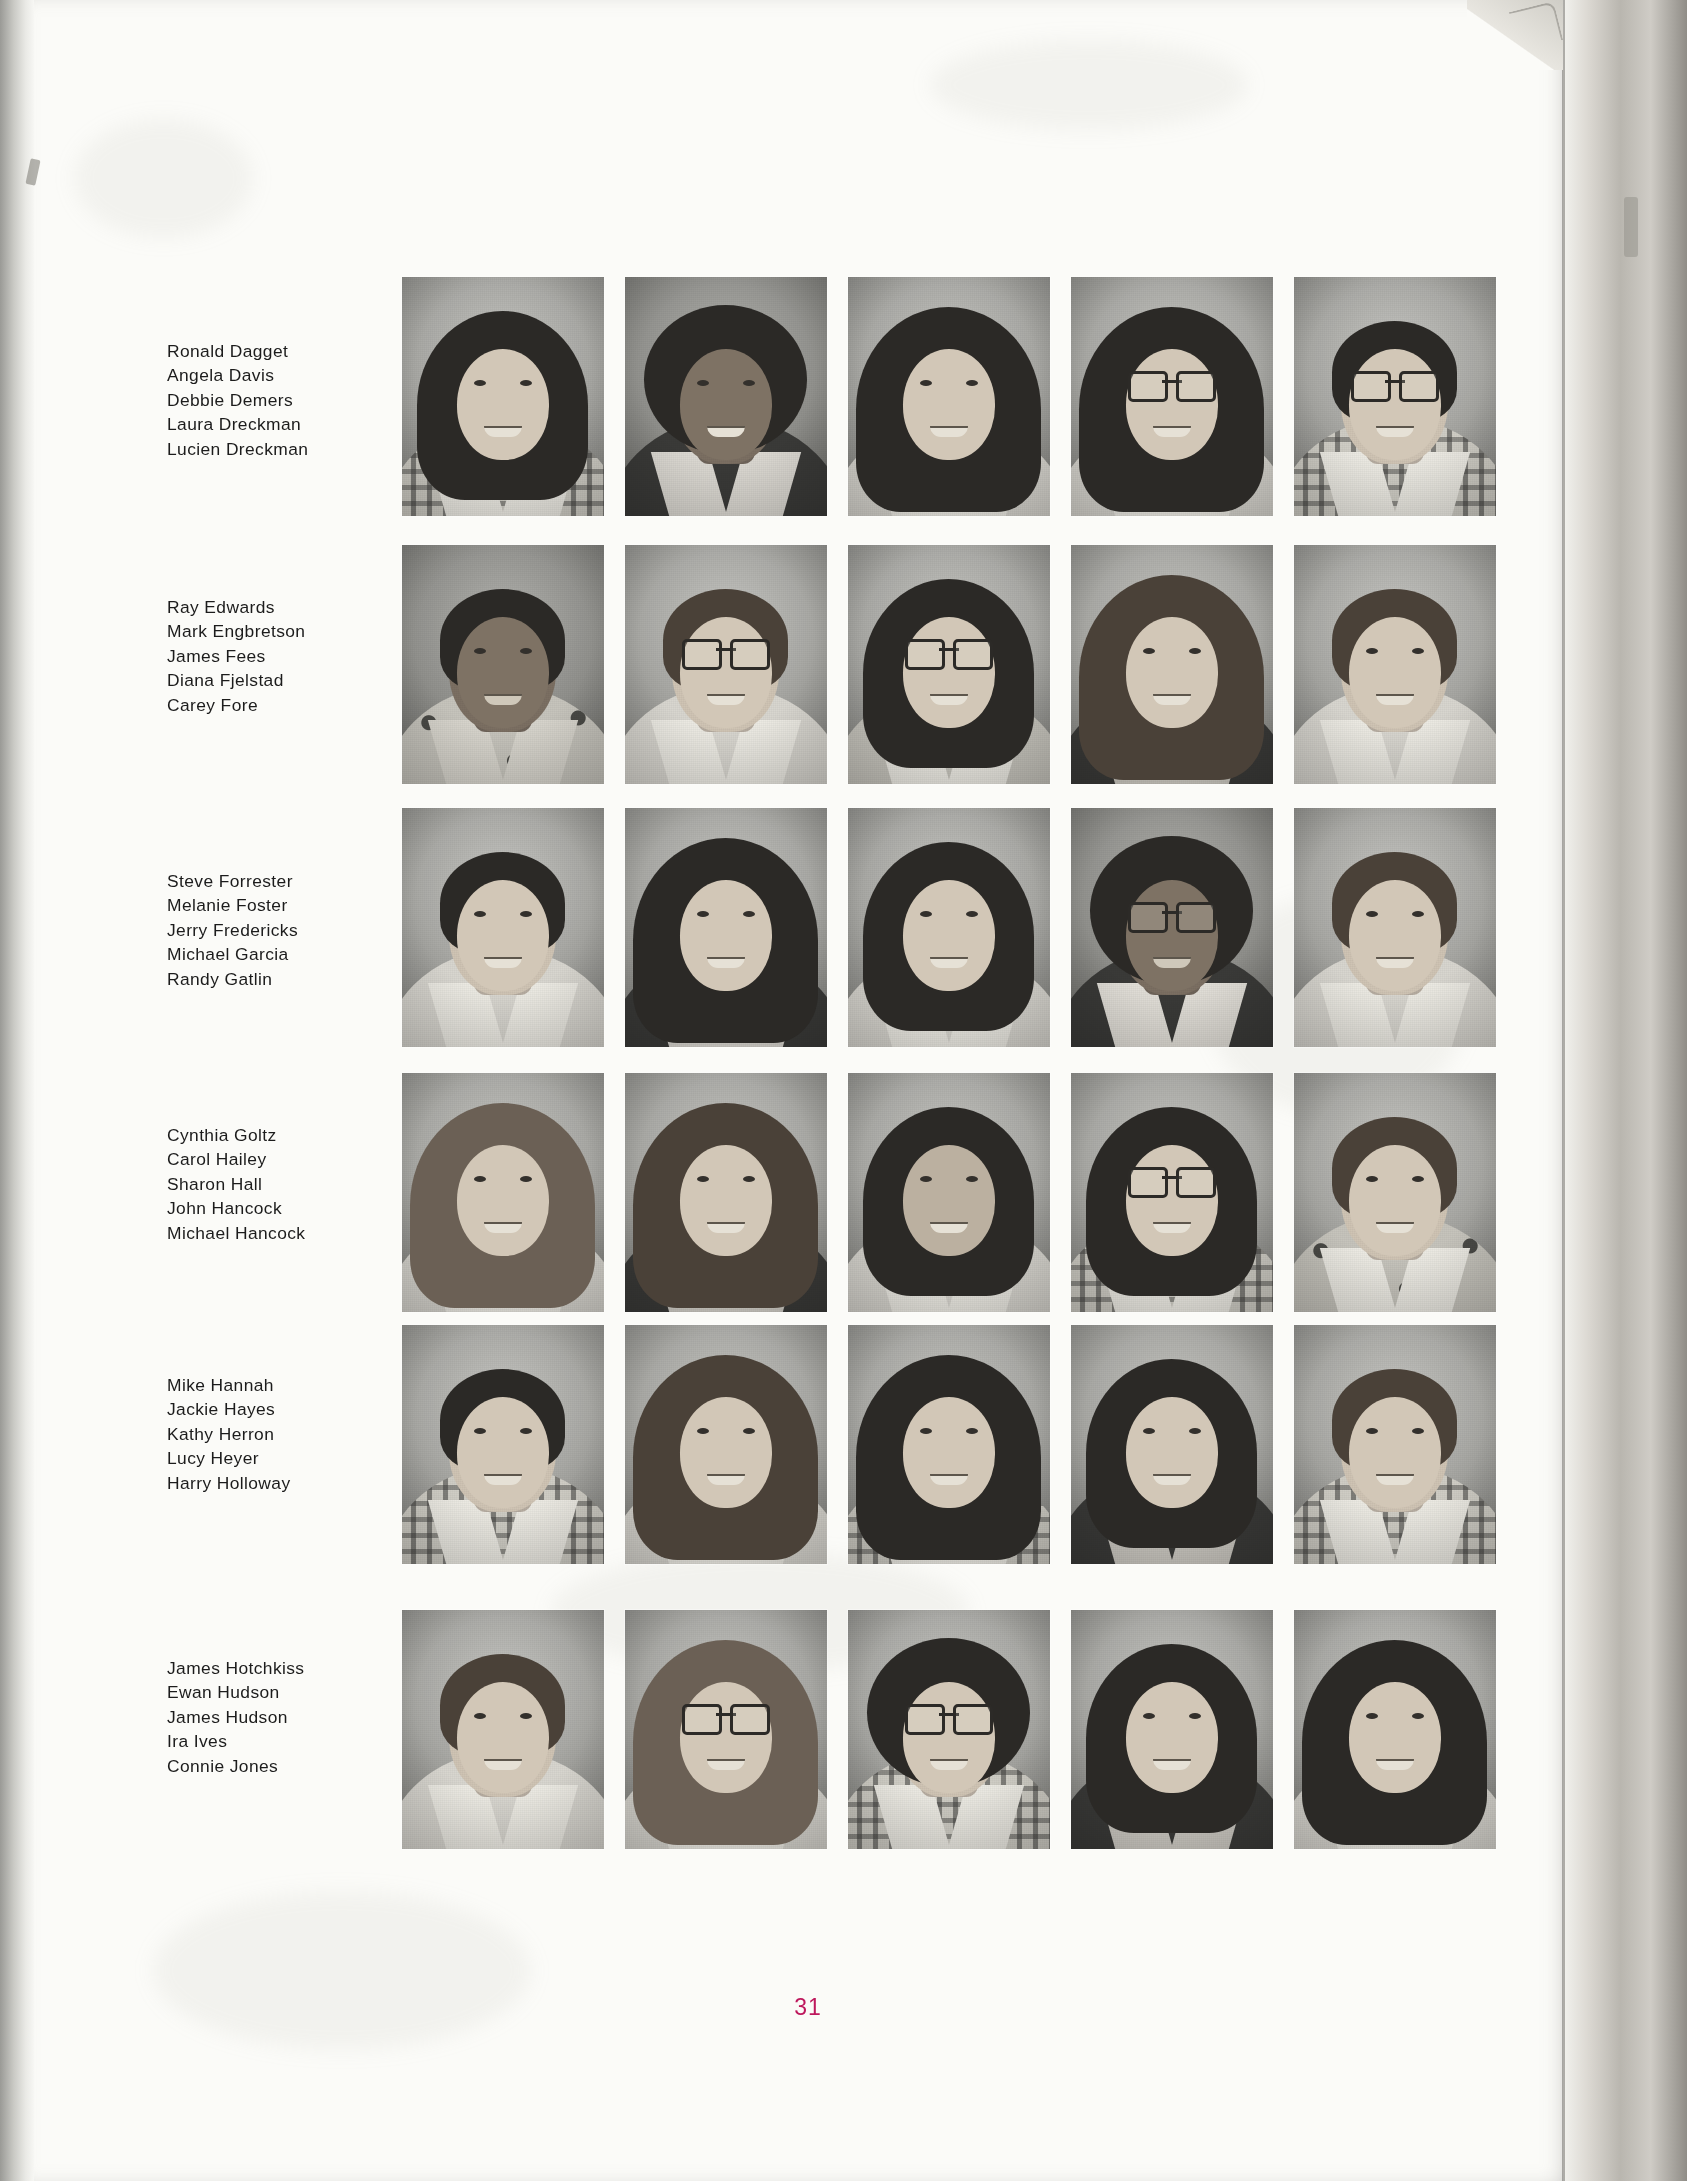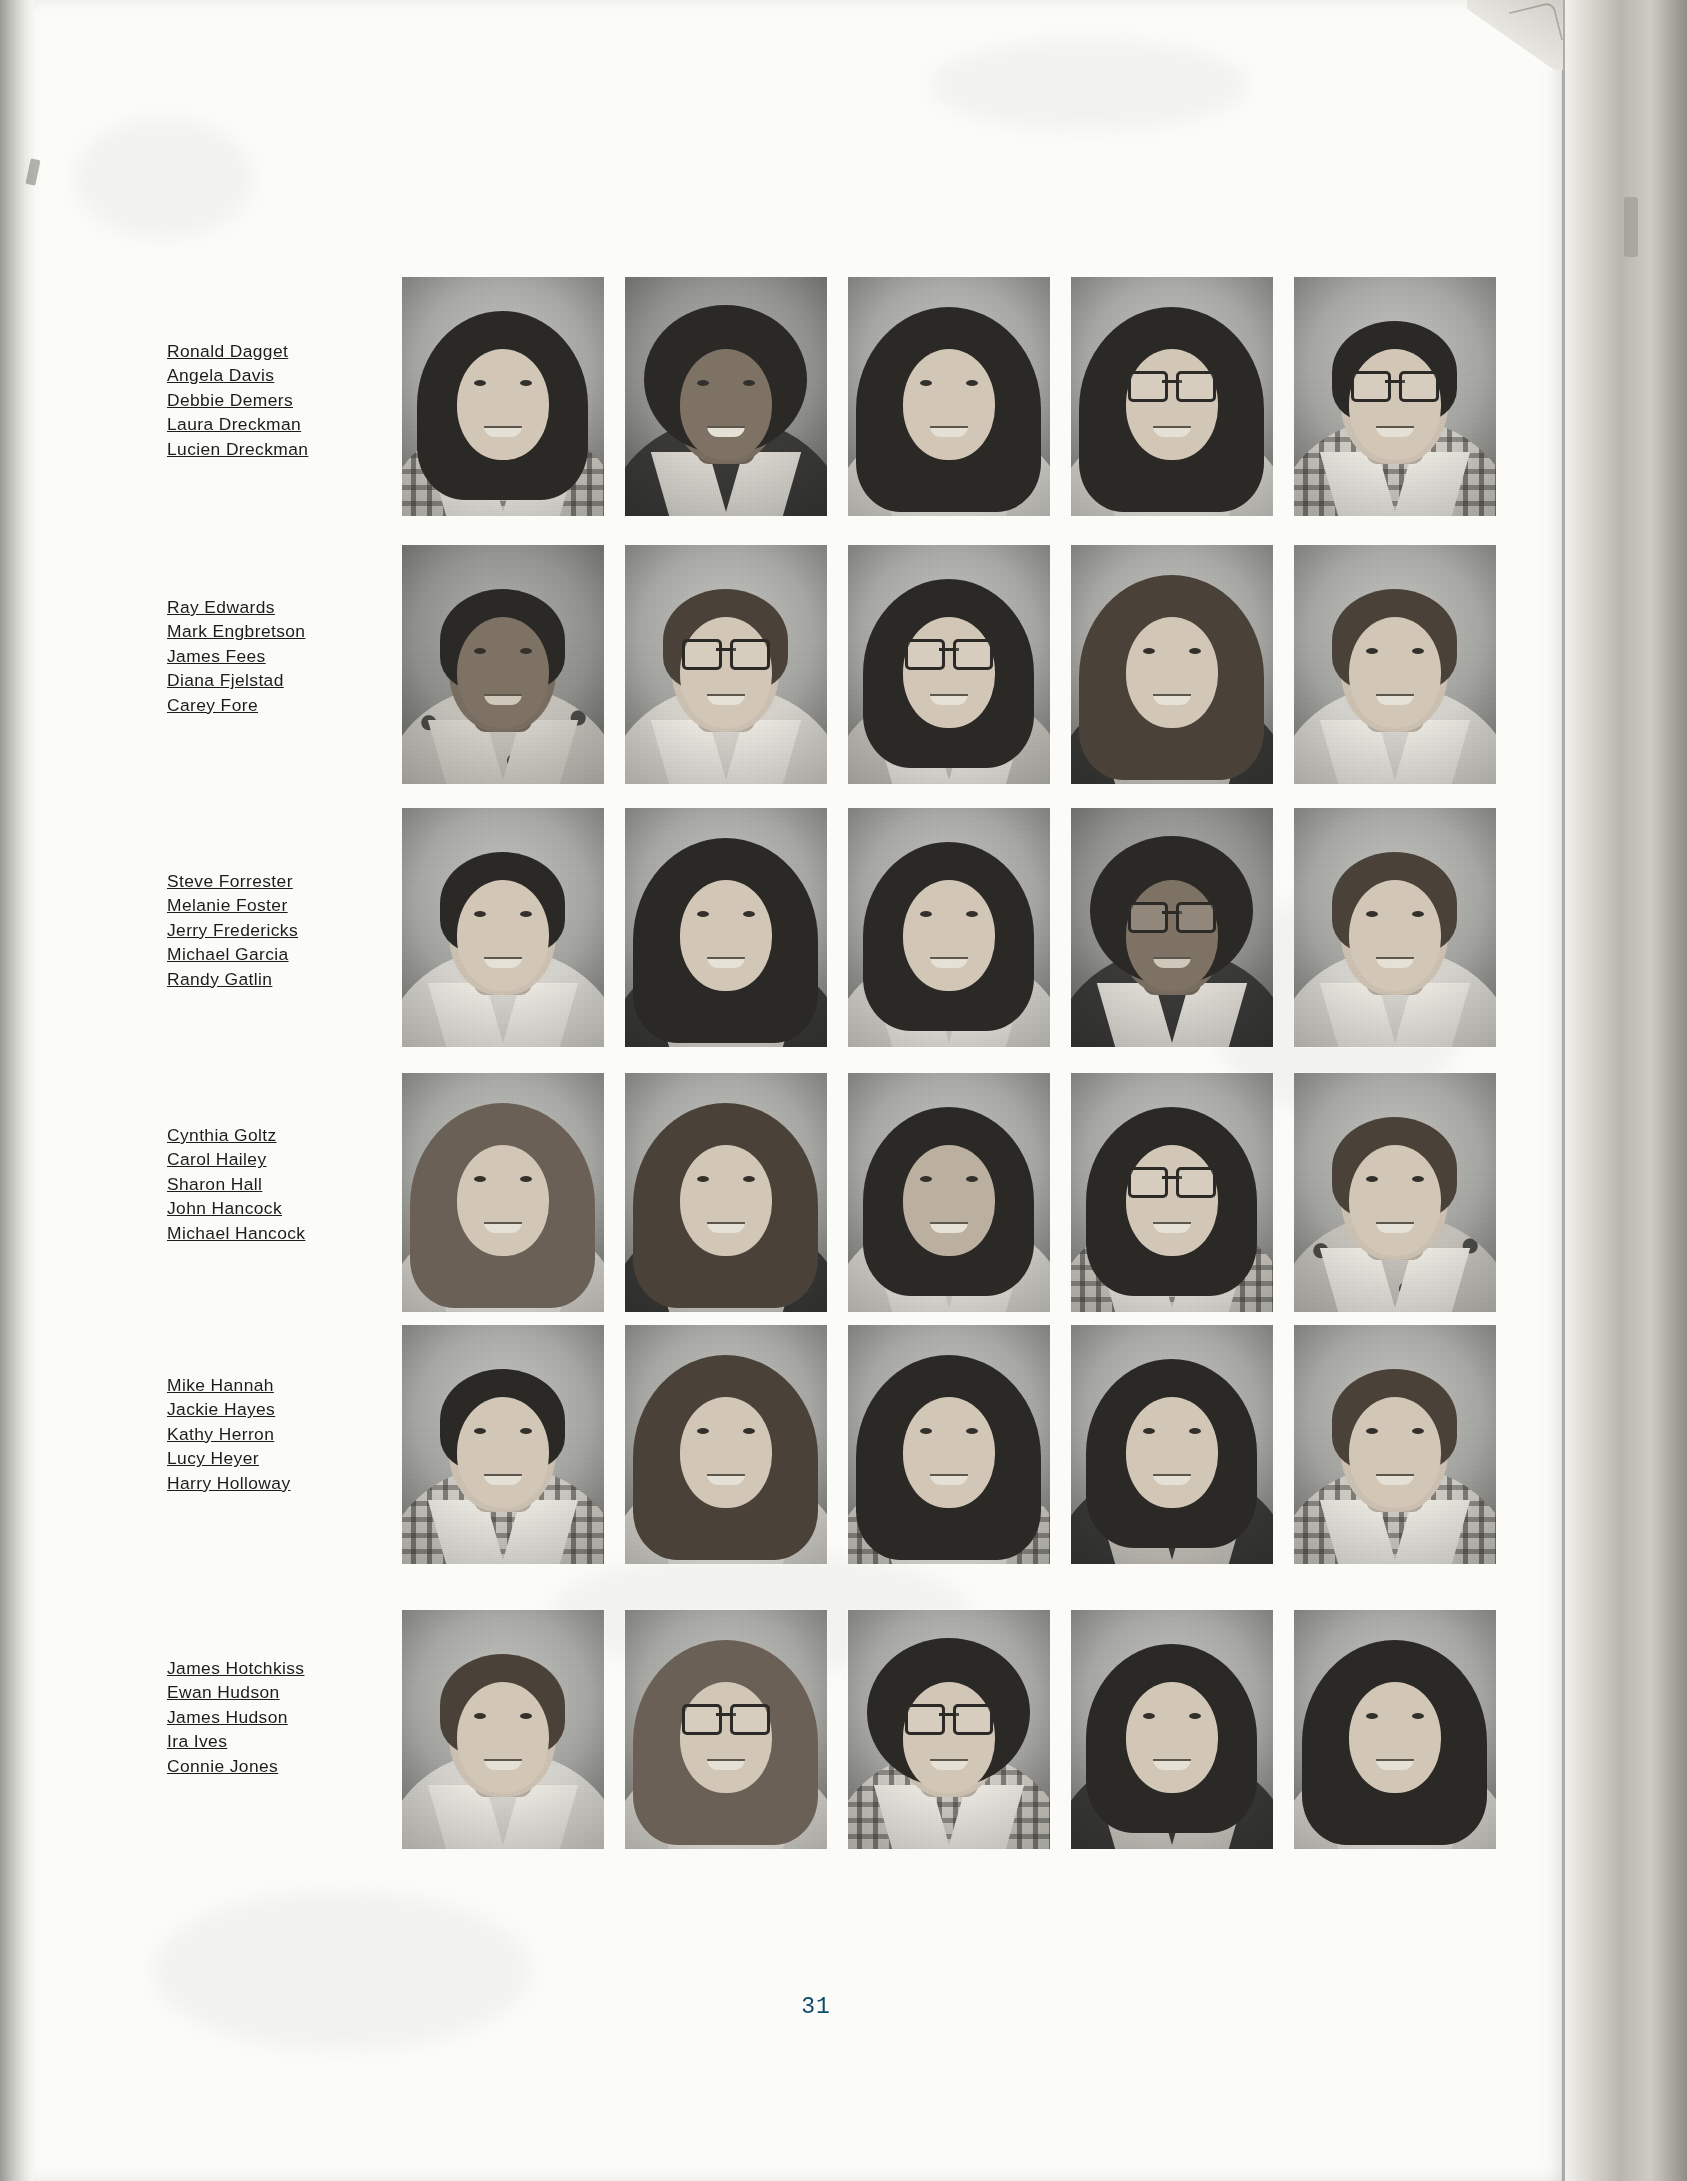--- a/index.html
+++ b/index.html
@@ -125,21 +125,20 @@
     width: 211px;
     font-size: 17.4px;
     line-height: 24.4px;
     color: #1c1c1c;
     letter-spacing: 0.4px;
     text-align: left;
     white-space: nowrap;
   }
   .names .nm {
     display: block;
-    text-decoration: underline;
   }
   .photos {
     position: absolute;
     left: 235px;
     top: 0;
     display: flex;
     gap: 21px;
   }
   .photo {
     width: 202px;
@@ -327,27 +326,27 @@
     left: 34px;
     top: 9px;
     width: 20px;
     height: 3px;
     background: #2c2a27;
   }
 
   
   .page-number {
     position: absolute;
-    left: 16px;
+    left: 8px;
     top: 1994px;
     width: 1532px;
     text-align: center;
-    font-family: Liberation Mono, monospace;
+    font-family: Liberation Sans, sans-serif;
     font-size: 23px;
-    color: #0c4a6e;
+    color: #be185d;
     letter-spacing: 1px;
   }
 </style>
 </head>
 <body>
 
 <div id="scan">
   <div class="page-sheet">
     <div class="blotch" style="left:40px; top:119px; width:179px; height:119px;"></div>
     <div class="blotch" style="left:896px; top:40px; width:318px; height:90px;"></div>

